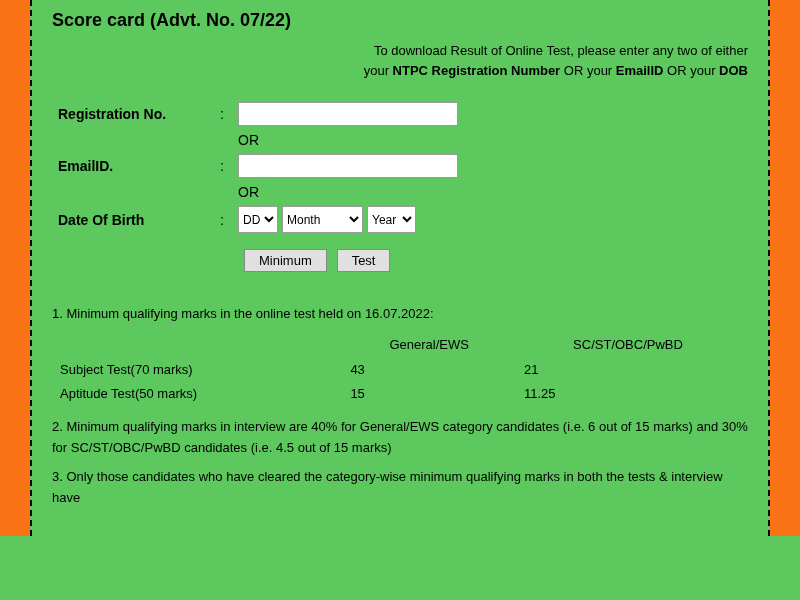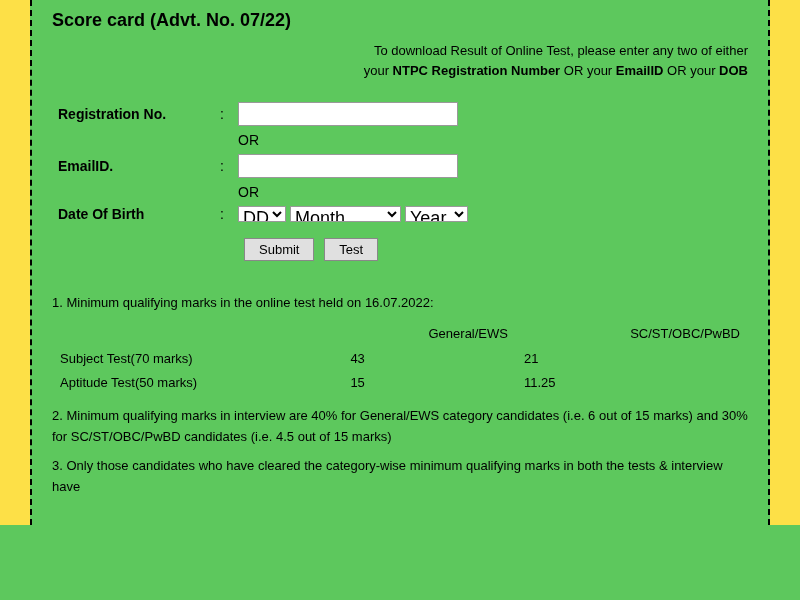--- a/index.html
+++ b/index.html
@@ -5,21 +5,21 @@
     * { box-sizing: border-box; margin: 0; padding: 0; }
     body {
       background-color: #5dc85d;
       font-family: Arial, sans-serif;
       font-size: 14px;
       color: #000;
       width: 800px;
       min-height: 600px;
     }
     .outer {
-      background-color: #fde047;
+      background-color: #f97316;
       padding: 0;
       display: flex;
       justify-content: center;
     }
     .card {
       background-color: #5dc85d;
       border-left: 2px dashed #000;
       border-right: 2px dashed #000;
       width: 740px;
       padding: 10px 20px 20px 20px;
@@ -68,22 +68,22 @@
     }
     input[type="text"] {
       width: 220px;
       height: 24px;
       border: 1px solid #999;
       background: #fff;
       font-size: 13px;
       padding: 2px 4px;
     }
     select {
-      height: 16px;
-      font-size: 18px;
+      height: 27px;
+      font-size: 12px;
       border: 1px solid #999;
       background: #fff;
       cursor: pointer;
     }
     .dob-selects {
       display: flex;
       gap: 4px;
       align-items: center;
     }
     .btn-row {
@@ -112,21 +112,21 @@
       width: 100%;
       border-collapse: collapse;
       margin: 6px 0 10px 0;
       font-size: 13px;
     }
     .marks-table td {
       padding: 2px 8px;
     }
     .marks-table .header-row td {
       font-weight: normal;
-      text-align: right;
+      text-align: center;
       padding-left: 0;
     }
     .col-subject { width: 180px; }
     .col-general { width: 120px; text-align: left; }
     .col-sc { width: 150px; text-align: left; }
     .marks-table .header-row td.col-general { padding-left: 20px; }
     .marks-table .header-row td.col-sc { padding-left: 0; }
     .marks-table .data-row td.col-general { padding-left: 20px; }
   </style>
 </head>
@@ -170,21 +170,21 @@
           <div class="dob-selects">
             <select id="dob-day"><option value="DD">DD</option><option value="1">1</option><option value="2">2</option><option value="3">3</option><option value="4">4</option><option value="5">5</option><option value="6">6</option><option value="7">7</option><option value="8">8</option><option value="9">9</option><option value="10">10</option><option value="11">11</option><option value="12">12</option><option value="13">13</option><option value="14">14</option><option value="15">15</option><option value="16">16</option><option value="17">17</option><option value="18">18</option><option value="19">19</option><option value="20">20</option><option value="21">21</option><option value="22">22</option><option value="23">23</option><option value="24">24</option><option value="25">25</option><option value="26">26</option><option value="27">27</option><option value="28">28</option><option value="29">29</option><option value="30">30</option><option value="31">31</option></select>
             <select id="dob-month"><option value="">Month</option><option value="1">January</option><option value="2">February</option><option value="3">March</option><option value="4">April</option><option value="5">May</option><option value="6">June</option><option value="7">July</option><option value="8">August</option><option value="9">September</option><option value="10">October</option><option value="11">November</option><option value="12">December</option></select>
             <select id="dob-year"><option value="Year">Year</option><option value="1980">1980</option><option value="1981">1981</option><option value="1982">1982</option><option value="1983">1983</option><option value="1984">1984</option><option value="1985">1985</option><option value="1986">1986</option><option value="1987">1987</option><option value="1988">1988</option><option value="1989">1989</option><option value="1990">1990</option><option value="1991">1991</option><option value="1992">1992</option><option value="1993">1993</option><option value="1994">1994</option><option value="1995">1995</option><option value="1996">1996</option><option value="1997">1997</option><option value="1998">1998</option><option value="1999">1999</option><option value="2000">2000</option><option value="2001">2001</option><option value="2002">2002</option><option value="2003">2003</option><option value="2004">2004</option><option value="2005">2005</option></select>
           </div>
         </td>
       </tr>
       <tr>
         <td colspan="3">
           <div class="btn-row">
-            <button>Submit</button>
+            <button>Minimum</button>
             <button>Test</button>
           </div>
         </td>
       </tr>
     </tbody>
       </table>
 
     <div class="info-section">
       <p>1. Minimum qualifying marks in the online test held on 16.07.2022:</p>
 

